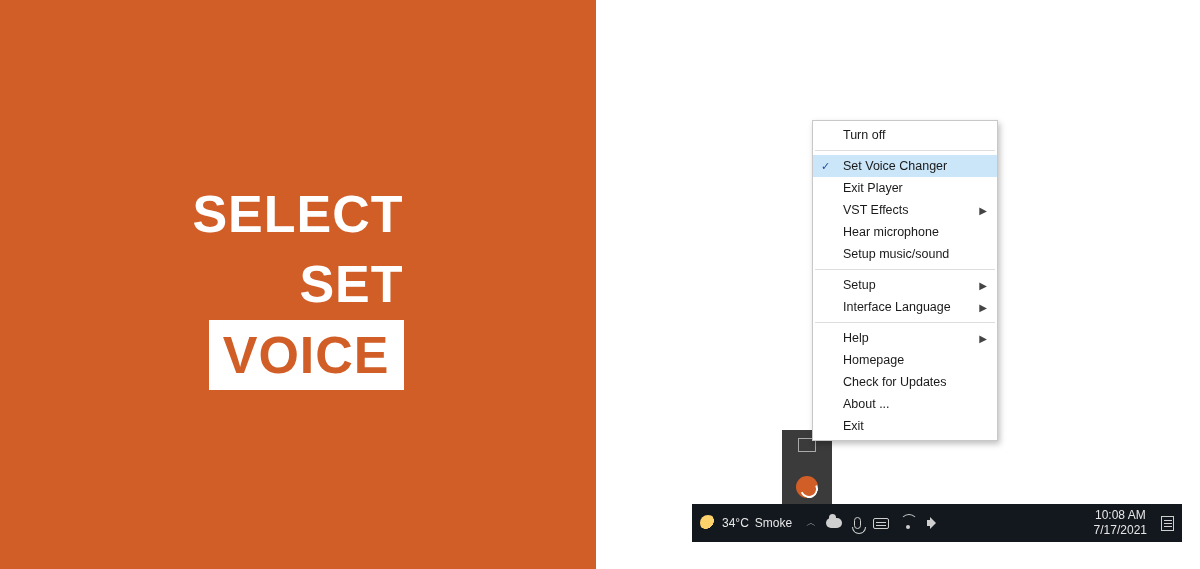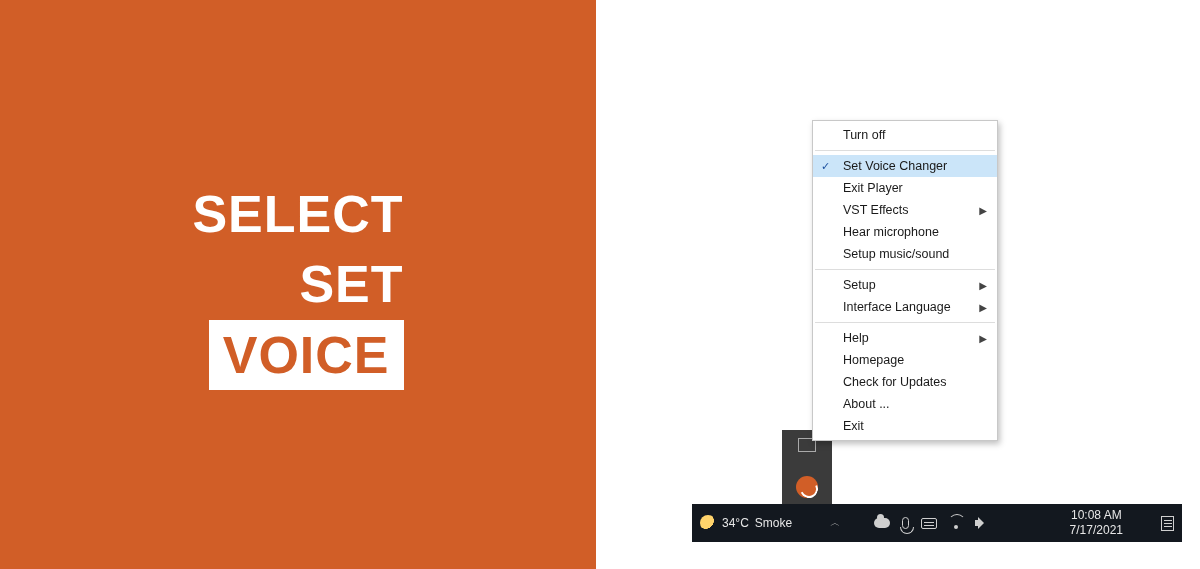--- a/index.html
+++ b/index.html
@@ -113,21 +113,21 @@
       position: absolute;
       left: 692px;
       bottom: 27px;
       height: 38px;
       width: 490px;
       background: #13181f;
       color: #e7e7e7;
       display: flex;
       align-items: center;
       font-size: 12px;
-      gap: 28px;
+      gap: 4px;
       padding: 0 8px;
     }
     .taskbar .weather {
       display: flex;
       align-items: center;
       gap: 6px;
     }
     .taskbar .weather-icon {
       width: 16px; height: 16px;
       border-radius: 50%;

